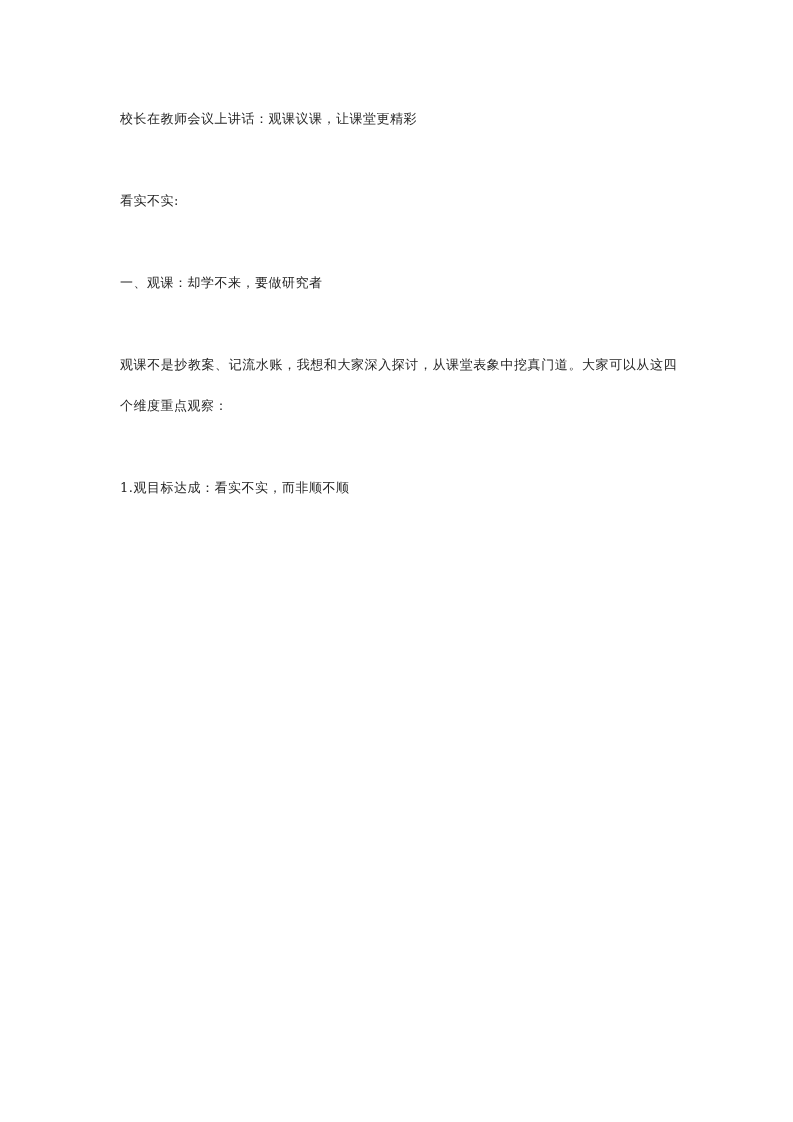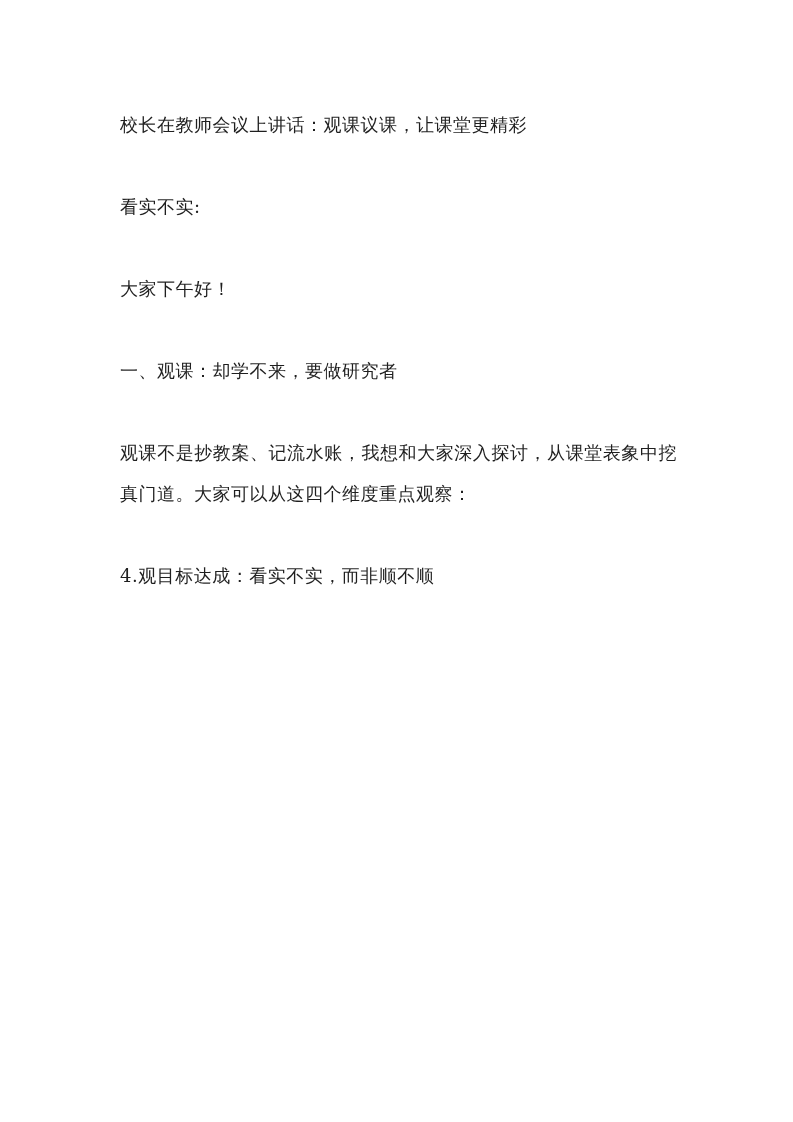--- a/index.html
+++ b/index.html
@@ -14,24 +14,24 @@
   }
   .page {
     position: relative;
     width: 793px;
     height: 1122px;
     background: #ffffff;
   }
   .content {
     position: absolute;
     left: 120px;
-    top: 104px;
+    top: 98px;
     width: 557px;
     color: #1f1f1f;
-    font-size: 18px;
+    font-size: 13px;
     line-height: 41px;
     letter-spacing: 0.5px;
   }
   .para {
     margin-bottom: 41px; 
     text-align: left;
     word-break: break-all;
   }
   .para.justify {
     text-align: justify;
@@ -41,18 +41,17 @@
     margin-bottom: 0;
   }
 </style>
 </head>
 <body>
 
 <div class="page">
   <div class="content">
     <p class="para">校长在教师会议上讲话：观课议课，让课堂更精彩</p>
     <p class="para">看实不实:</p>
-    <p class="para">大家下午好！</p>
     <p class="para">一、观课：却学不来，要做研究者</p>
     <p class="para justify">观课不是抄教案、记流水账，我想和大家深入探讨，从课堂表象中挖真门道。大家可以从这四个维度重点观察：</p>
-    <p class="para">4.观目标达成：看实不实，而非顺不顺</p>
+    <p class="para">1.观目标达成：看实不实，而非顺不顺</p>
   </div>
 </div>
 
 </body></html>

